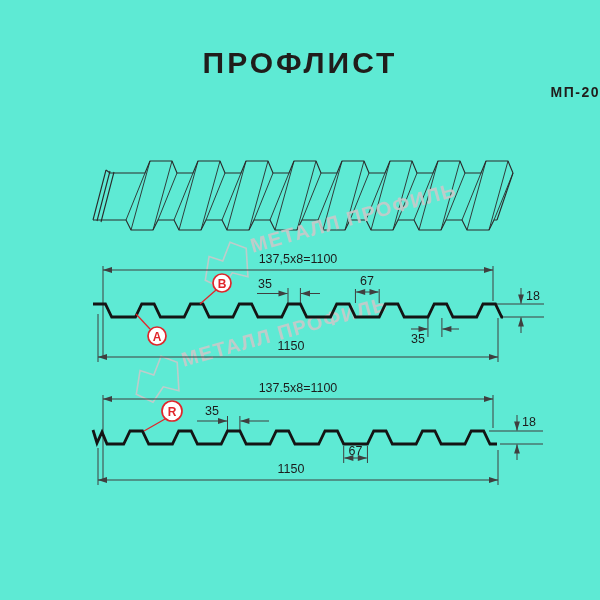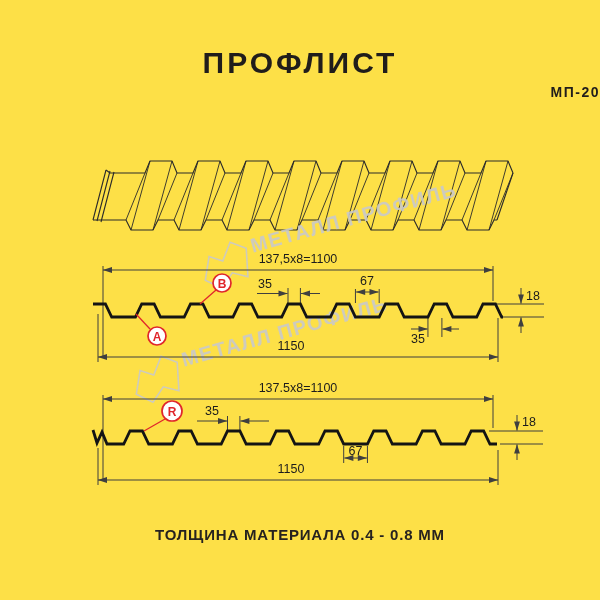--- a/index.html
+++ b/index.html
@@ -1,16 +1,16 @@
 <!DOCTYPE html>
 <html><head>
 <meta charset="utf-8">
 <style>
   html,body{margin:0;padding:0;background:#ffffff;}
-  .canvas{position:relative;width:600px;height:600px;background:#fde047;overflow:hidden;
+  .canvas{position:relative;width:600px;height:600px;background:#5eead4;overflow:hidden;
           font-family:"Liberation Sans",sans-serif;}
   .title{position:absolute;top:46px;left:0;width:600px;text-align:center;
          font-size:30px;font-weight:800;letter-spacing:3px;color:#201d1b;}
   .subtitle{position:absolute;top:84px;left:0;width:600px;text-align:right;
          font-size:14px;font-weight:600;letter-spacing:1.5px;color:#201d1b;}
   .footer{position:absolute;top:526px;left:0;width:600px;text-align:center;
          font-size:15px;font-weight:600;letter-spacing:0.8px;color:#26221f;}
   svg.drawing{position:absolute;left:0;top:0;width:600px;height:600px;}
   .dimtext{font-family:"Liberation Sans",sans-serif;font-size:12.5px;fill:#1c1c1c;}
   .lbltext{font-family:"Liberation Sans",sans-serif;font-size:12px;font-weight:bold;fill:#e0262b;}
@@ -119,14 +119,13 @@
       <text class="dimtext" x="291" y="473" text-anchor="middle">1150</text>
 
       <g>
         <line x1="165" y1="419" x2="144" y2="431" stroke="#e0262b" stroke-width="1.3"></line>
         <circle cx="172" cy="411" r="10" fill="#ffffff" stroke="#e0262b" stroke-width="1.7"></circle>
         <text class="lbltext" x="172" y="415.5" text-anchor="middle">R</text>
       </g>
     </g>
   </svg>
 
-  <div class="footer">ТОЛЩИНА МАТЕРИАЛА 0.4 - 0.8 ММ</div>
 </div>
 
 </body></html>

